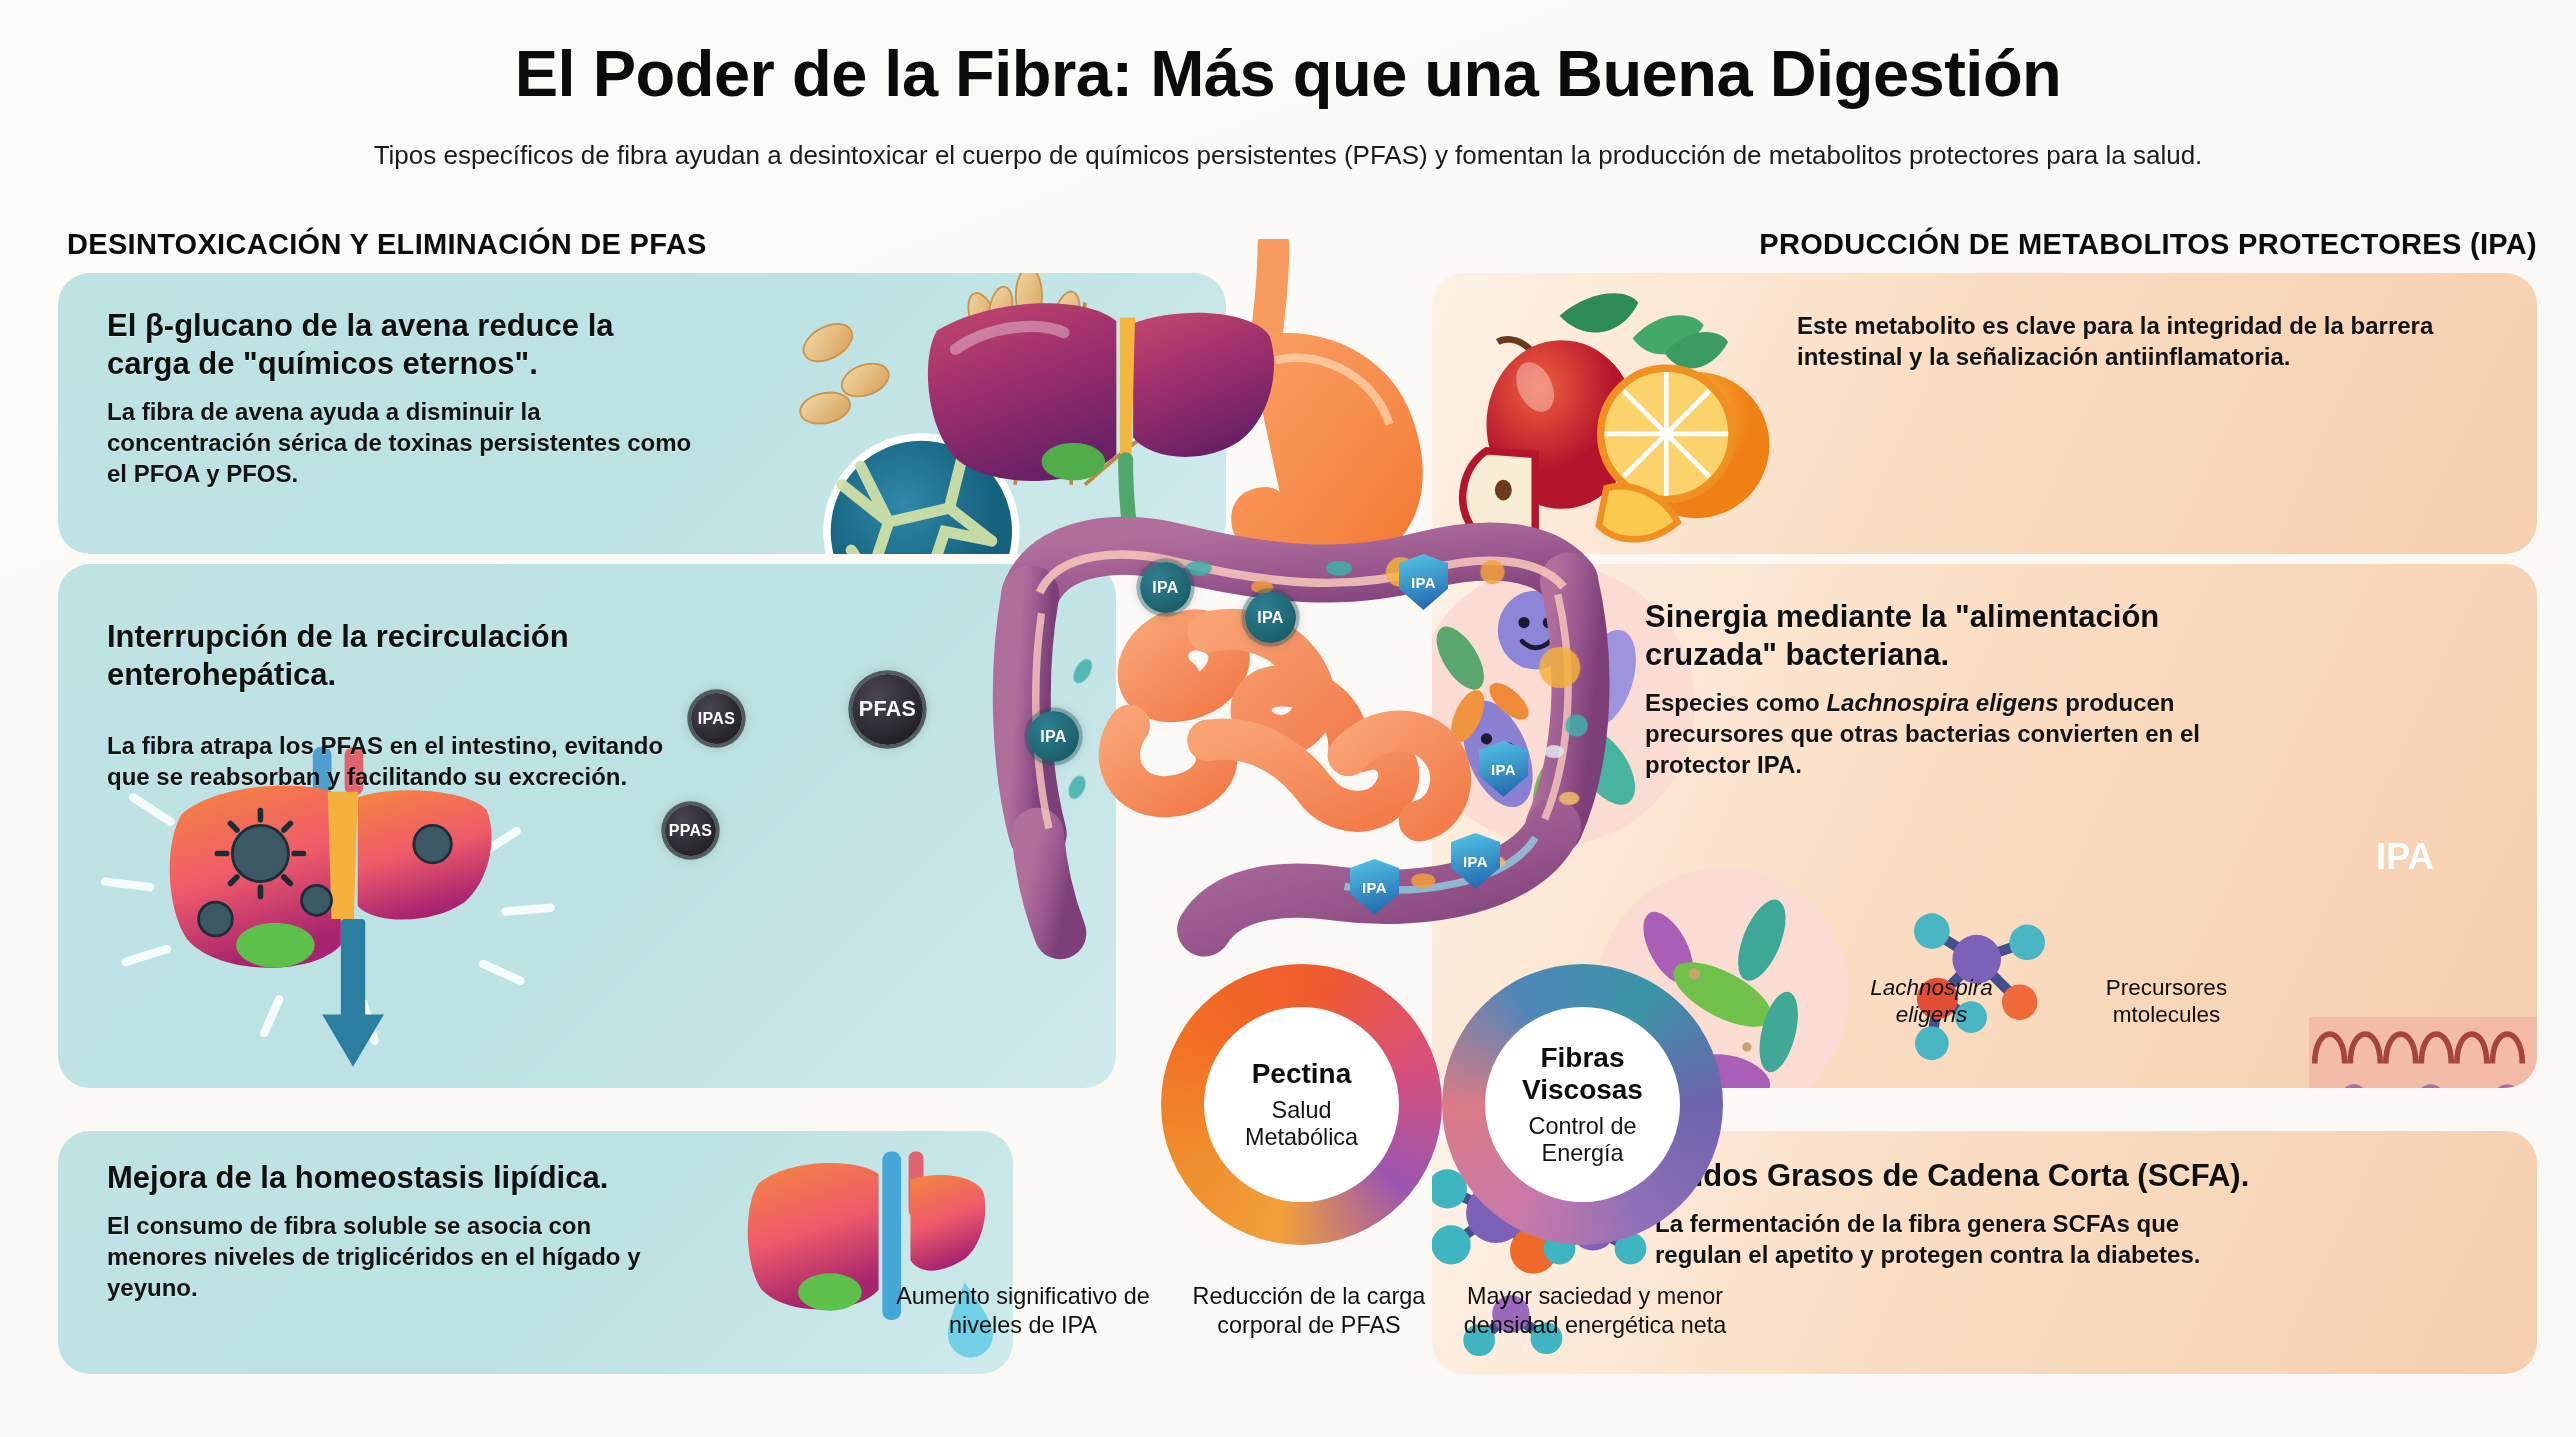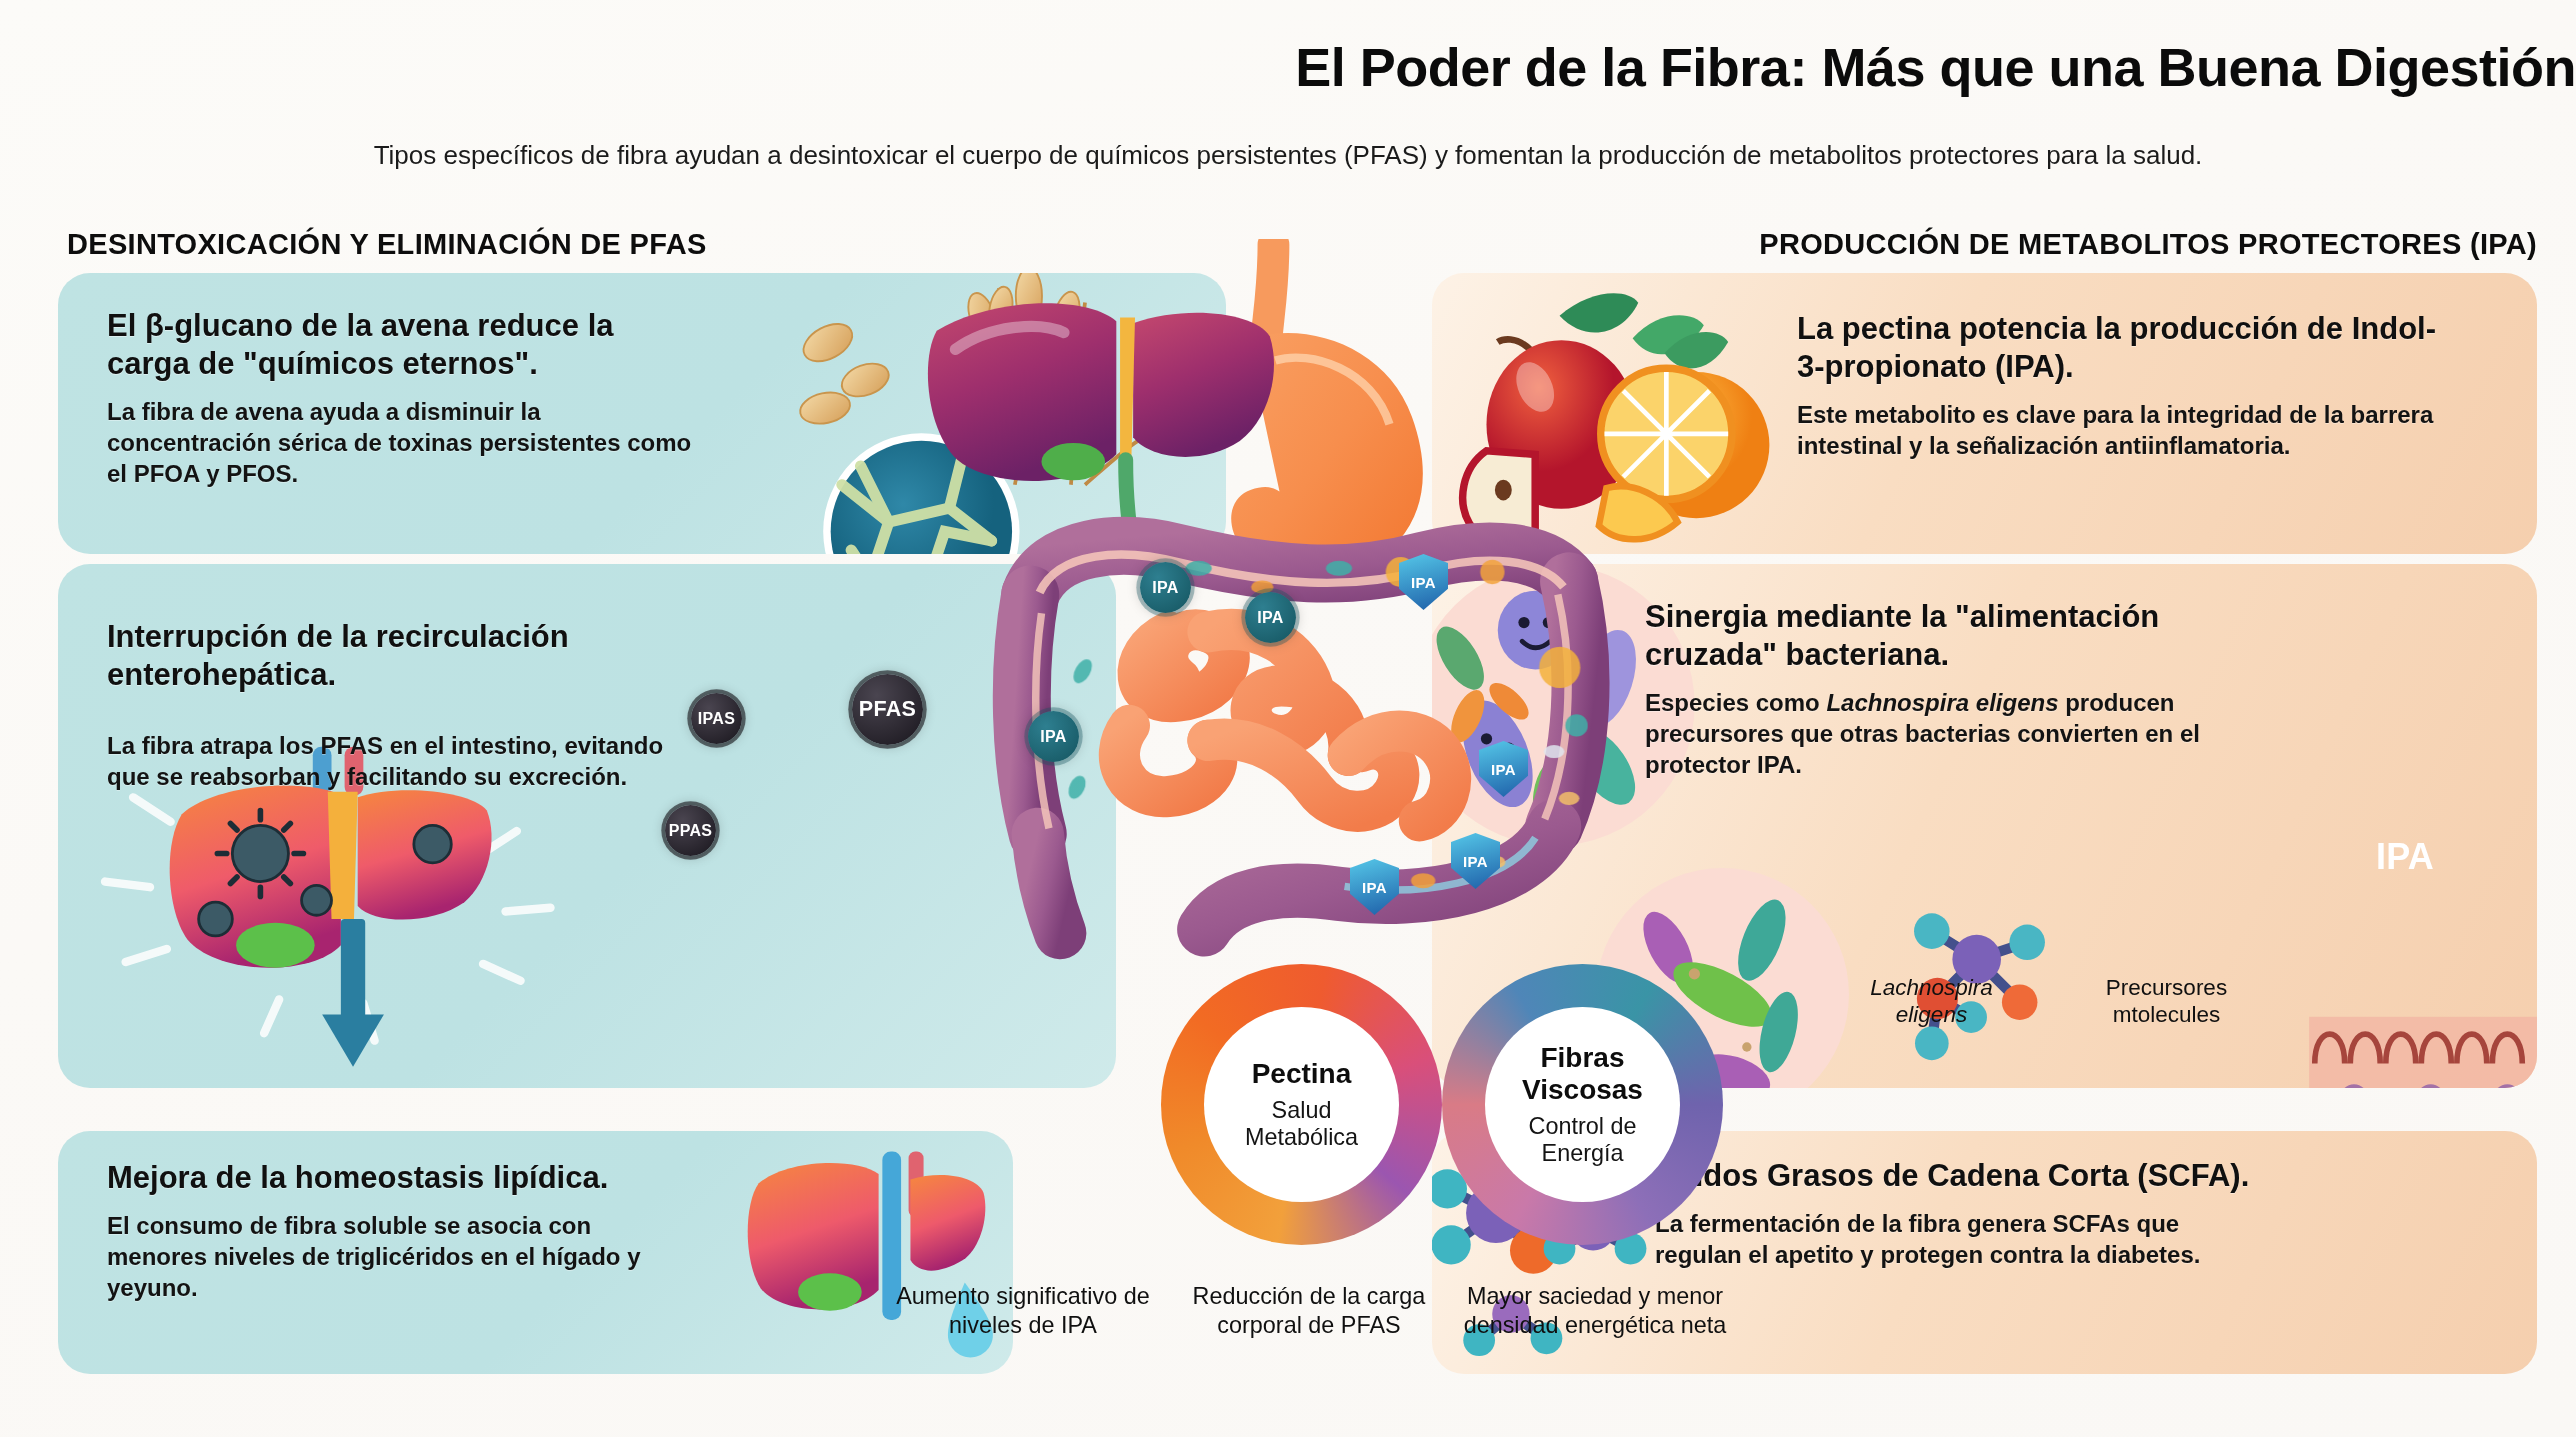--- a/index.html
+++ b/index.html
@@ -11,22 +11,22 @@
   }
   #root {
     position: relative;
     width: 2576px; height: 1438px;
     background: linear-gradient(160deg,#fcfbf8 0%, #fbf9f6 40%, #faf8f5 100%);
   }
 
   
   .title {
     position: absolute; top: 36px; left: 0; width: 100%;
-    text-align: right;
-    font-size: 54px; font-weight: bold; color: #0b0b0b;
+    text-align: center;
+    font-size: 65px; font-weight: bold; color: #0b0b0b;
     letter-spacing: -0.5px;
   }
   .subtitle {
     position: absolute; top: 140px; left: 0; width: 100%;
     text-align: center;
     font-size: 26px; color: #1b1b1b;
   }
 
   
   .sec-head {
@@ -304,21 +304,20 @@
       <circle cx="264" cy="190" r="78" fill="url(#orng)"></circle>
 
       <circle cx="232" cy="178" r="70" fill="#fbd36a" stroke="#f09020" stroke-width="8"></circle>
       <g stroke="#ffffff" stroke-width="5">
         <path d="M232 112 L232 244 M166 178 L298 178 M186 132 L278 224 M278 132 L186 224"></path>
       </g>
 
       <path d="M168 236 C196 228 230 244 244 272 C216 296 180 296 160 276 Z" fill="#fcc94f" stroke="#f09020" stroke-width="7"></path>
     </svg>
     <div class="card-body">
-      <h3>La pectina potencia la producción de Indol-3-propionato (IPA).</h3>
       <p>Este metabolito es clave para la integridad de la barrera intestinal y la señalización antiinflamatoria.</p>
     </div>
   </div>
 
   <div class="card peach" id="card-sinergia">
     <svg class="art" style="left:-28px; top:-9.4px; width:300px; height:300px;" viewBox="0 0 320 320">
       <circle cx="160" cy="160" r="150" fill="#fbdcd3"></circle>
       <g>
         <ellipse cx="140" cy="80" rx="40" ry="42" fill="#8d86d8"></ellipse>
         <circle cx="128" cy="72" r="6" fill="#1b1b33"></circle>

